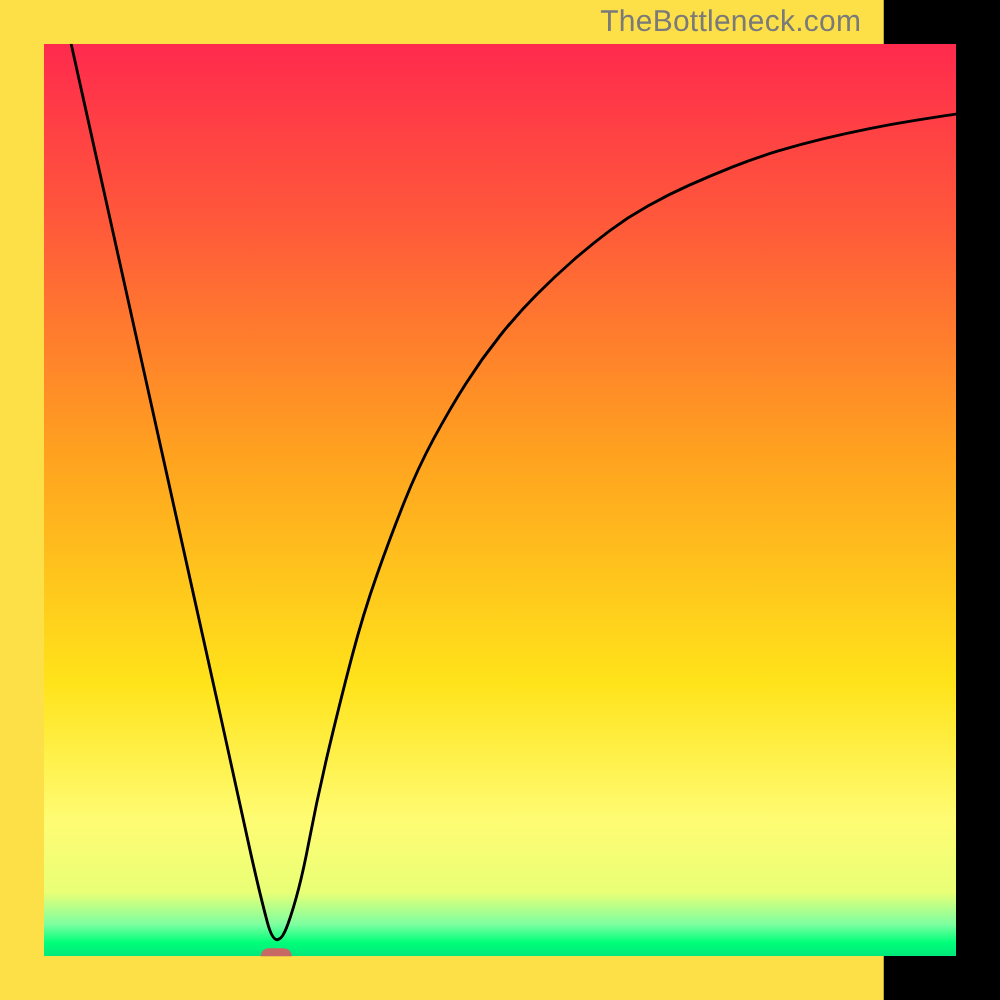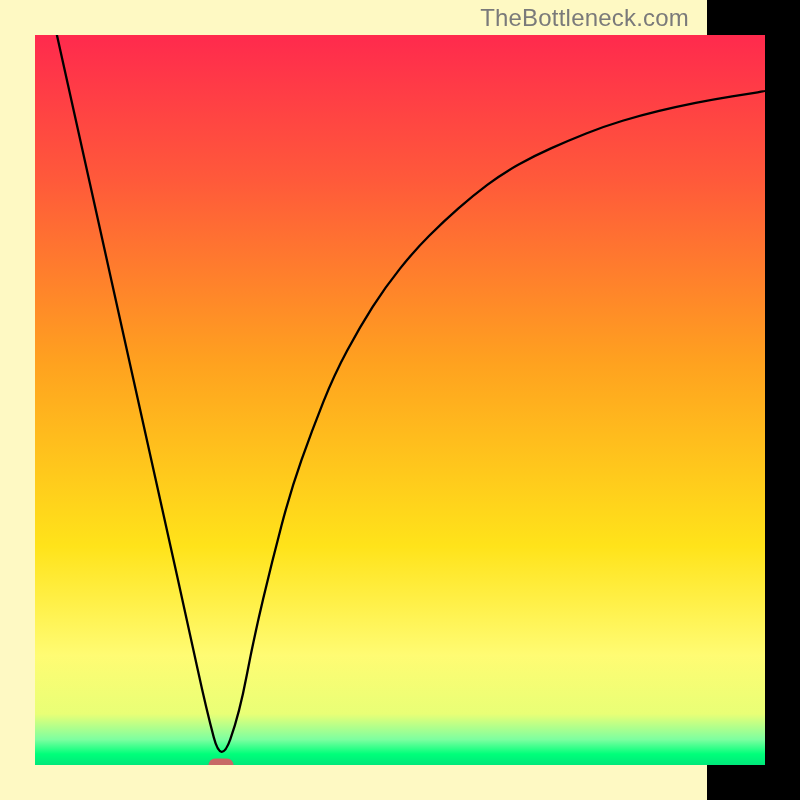--- a/index.html
+++ b/index.html
@@ -8,21 +8,21 @@
     width: 800px;
     height: 800px;
     overflow: hidden;
     background: #000;
     font-family: Arial, Helvetica, sans-serif;
   }
   .frame {
     position: relative;
     width: 707px;
     height: 800px;
-    background: #fef9c3;
+    background: #fde047;
   }
   .watermark {
     position: absolute;
     top: 4px;
     right: 18px;
     color: #7a7a7a;
     font-size: 24px;
     font-weight: 400;
     letter-spacing: 0.2px;
     z-index: 50;

